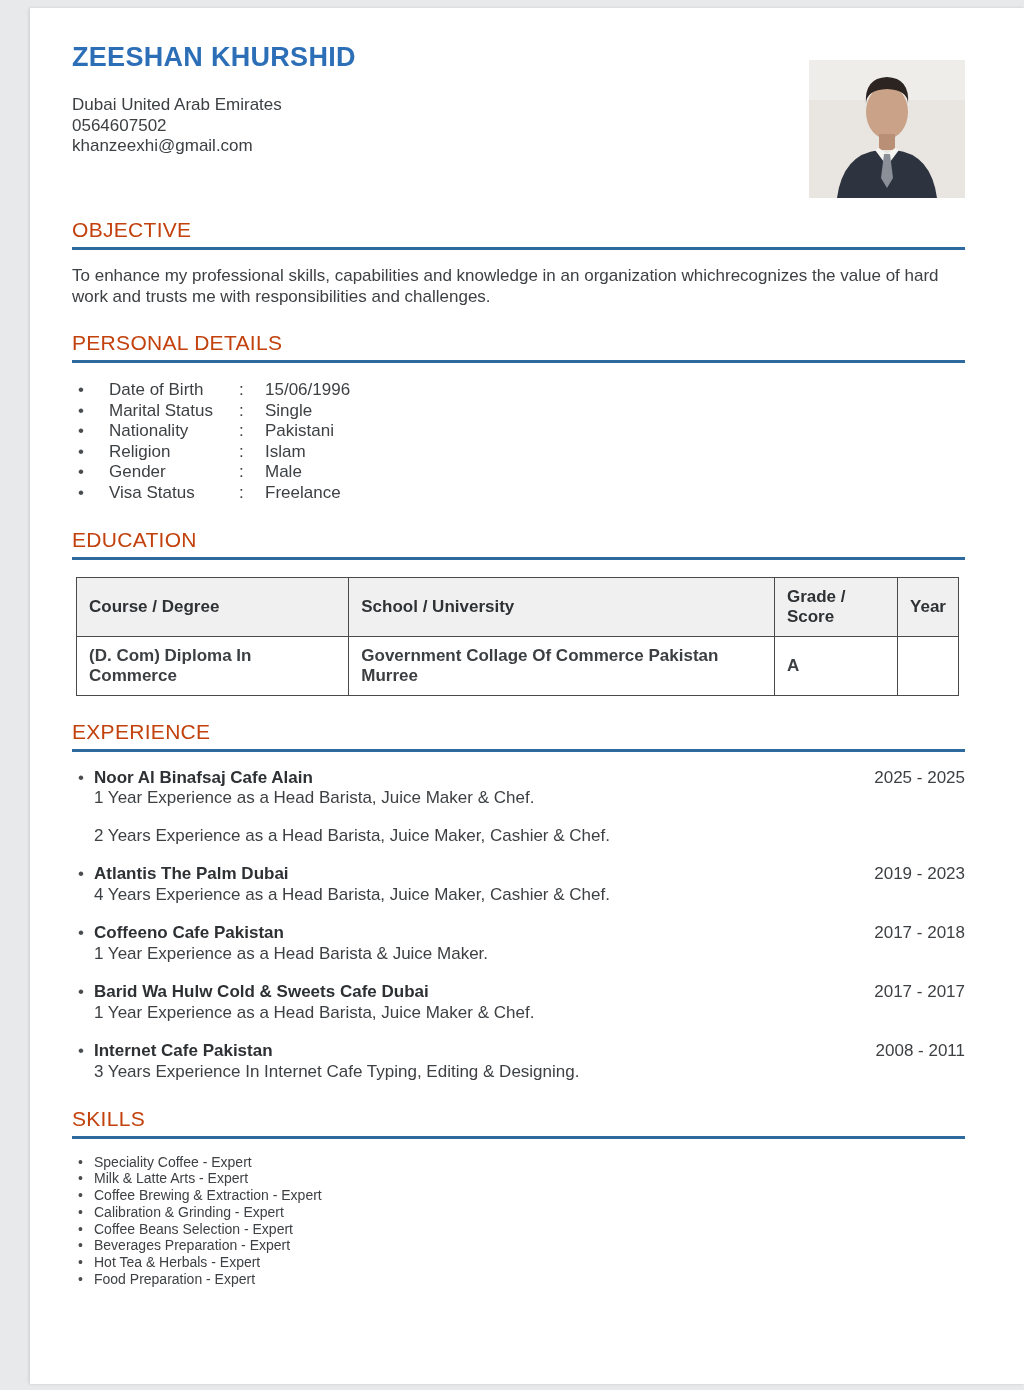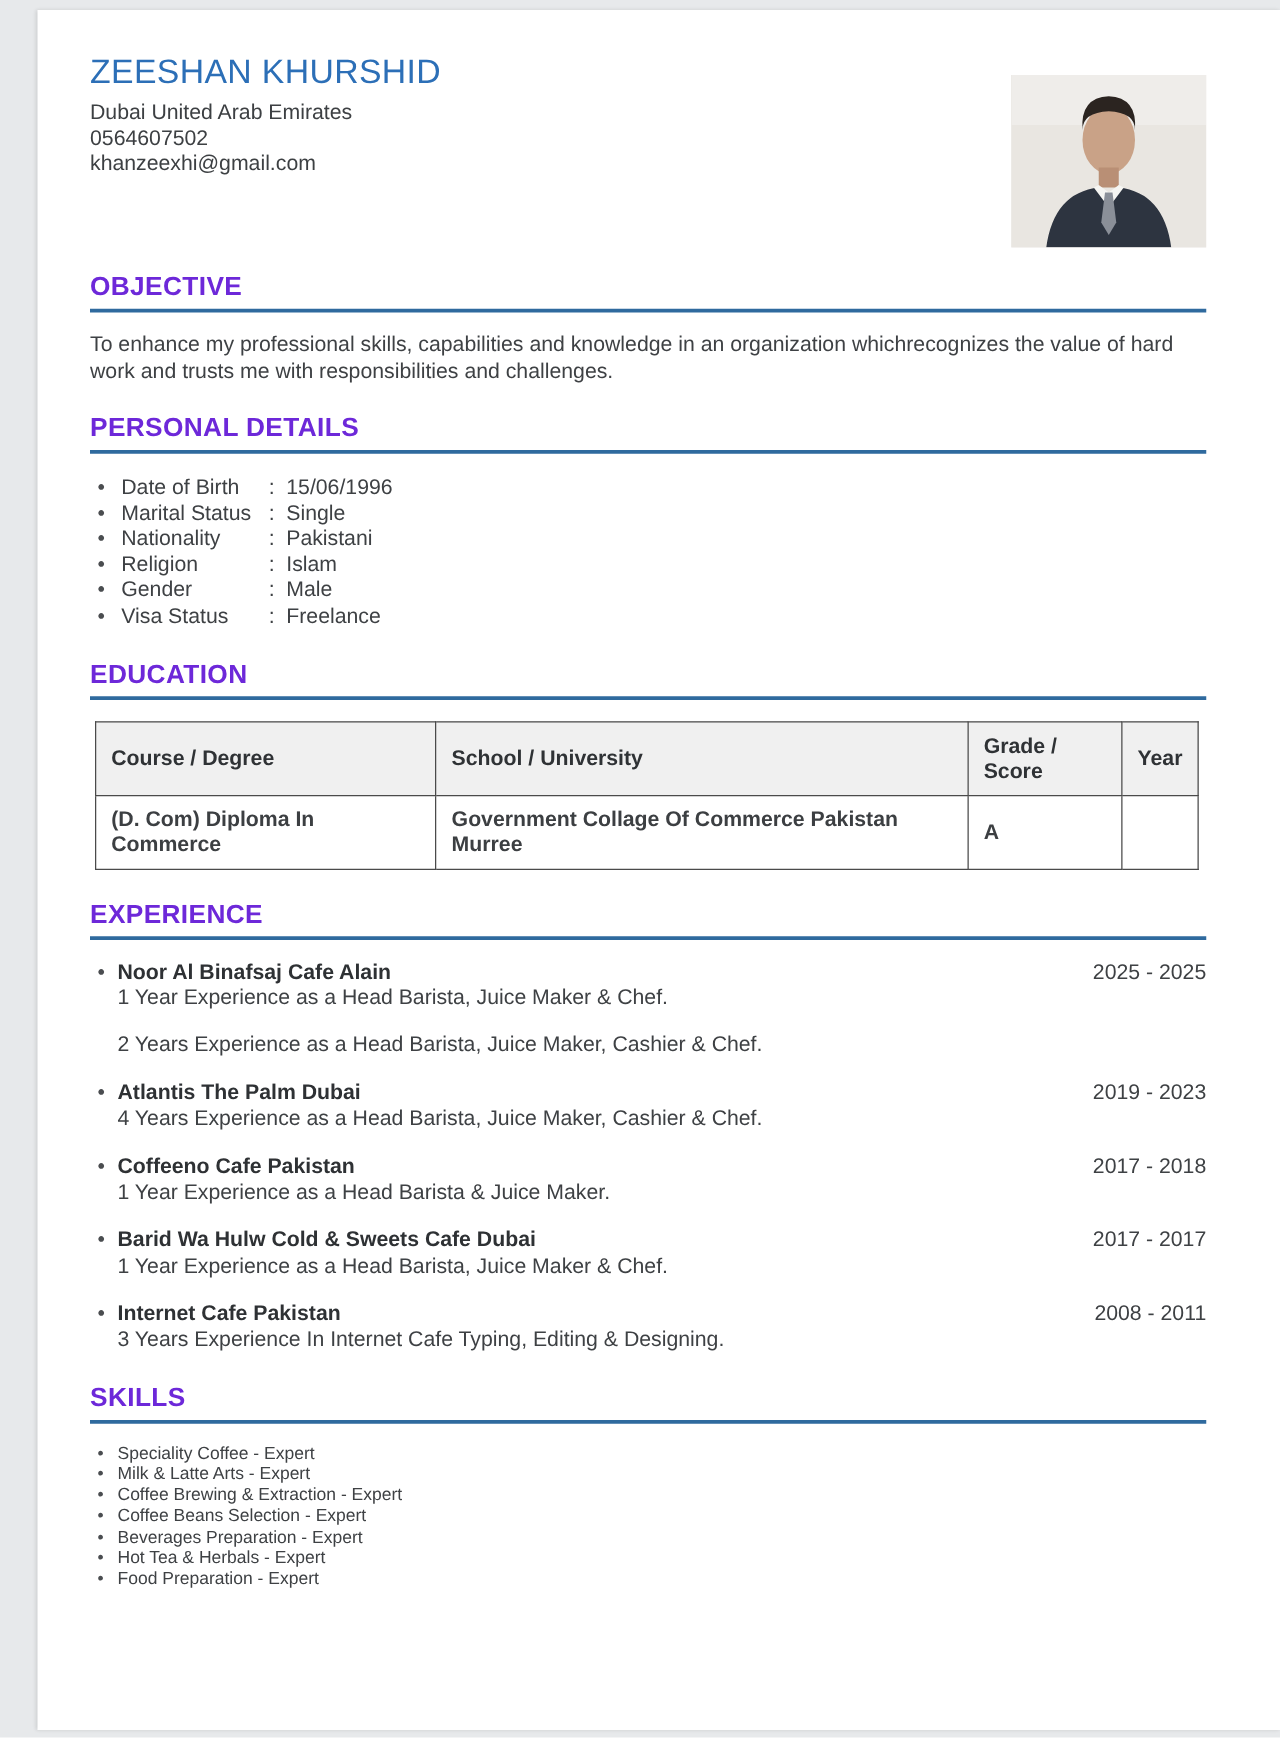--- a/index.html
+++ b/index.html
@@ -16,44 +16,44 @@
     background: #ffffff;
     padding: 34px 59px 20px 42px;
     color: #3e4144;
     box-shadow: -1px 0 3px rgba(0,0,0,0.12);
   }
 
   
   .header { display: flex; align-items: flex-start; }
   .header-info { flex: 1; }
   .person-name {
-    font-size: 27px; font-weight: 400; color: #2c6fb7;
-    letter-spacing: 0.3px; margin-bottom: 7px;
+    font-size: 27px; font-weight: 700; color: #2c6fb7;
+    letter-spacing: 0.3px; margin-bottom: 22px;
   }
   .contact-line { font-size: 17px; line-height: 1.22; color: #3d4043; }
   .photo {
     width: 156px; height: 138px; margin-top: 18px; flex: 0 0 auto;
     background: #e9e7e3; overflow: hidden;
   }
   .photo svg { display: block; width: 100%; height: 100%; }
 
   
   .section { margin-top: 24px; }
   .section.first { margin-top: 20px; }
   .section-title {
-    font-size: 21px; font-weight: 700; color: #6d28d9; letter-spacing: 0.3px; margin-top: 12px;
+    font-size: 21px; font-weight: 400; color: #c2410c; letter-spacing: 0.3px; margin-top: 12px;
   }
   .section-rule { height: 3px; background: #2f6a9e; margin-top: 5px; }
 
   
   .objective-text { margin-top: 15px; font-size: 17px; line-height: 1.24; color: #3e4144; }
 
   
   .pd-list { margin-top: 17px; list-style: none; }
-  .pd-row { display: flex; font-size: 17px; line-height: 1.21; color: #3e4144; padding-left: 6px; }
+  .pd-row { display: flex; font-size: 17px; line-height: 1.21; color: #3e4144; padding-left: 6px; gap: 12px; }
   .pd-row::before { content: "\2022"; width: 19px; color: #4a4d50; }
   .pd-label { width: 118px; }
   .pd-colon { width: 14px; }
 
   
   .edu-table {
     width: calc(100% - 10px); margin: 17px 0 2px 4px;
     border-collapse: collapse; font-size: 17px; color: #3c3f42;
   }
   .edu-table th, .edu-table td {
@@ -224,20 +224,21 @@
     </div>
   </div>
 
   <div class="section">
     <div class="section-title">SKILLS</div>
     <div class="section-rule"></div>
     <ul class="skill-list">
       <li class="skill-row">Speciality Coffee - Expert</li>
       <li class="skill-row">Milk &amp; Latte Arts - Expert</li>
       <li class="skill-row">Coffee Brewing &amp; Extraction - Expert</li>
+      <li class="skill-row">Calibration &amp; Grinding - Expert</li>
       <li class="skill-row">Coffee Beans Selection - Expert</li>
       <li class="skill-row">Beverages Preparation - Expert</li>
       <li class="skill-row">Hot Tea &amp; Herbals - Expert</li>
       <li class="skill-row">Food Preparation - Expert</li>
     </ul>
   </div>
 
 </div>
 
 </body></html>

